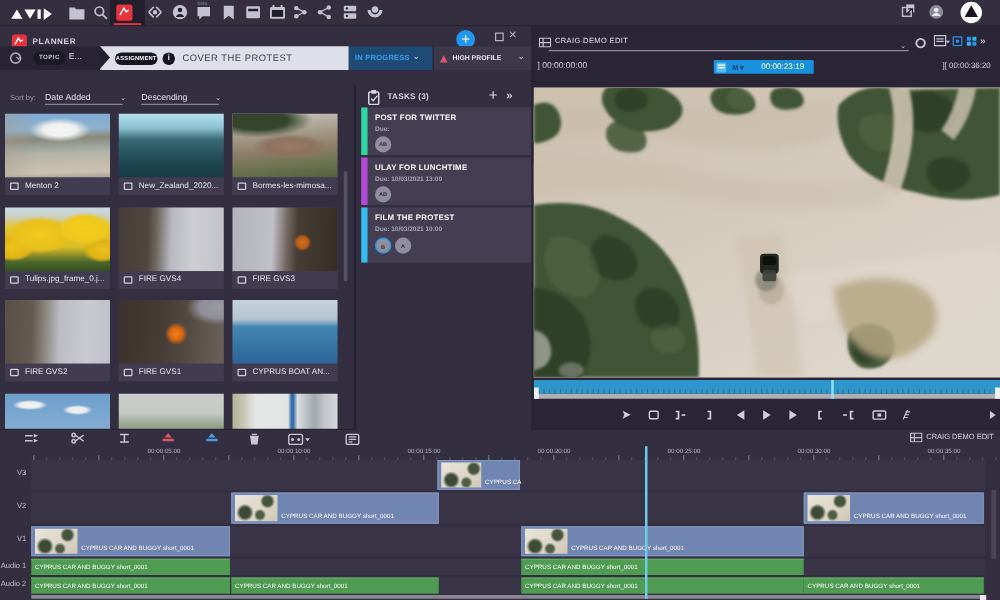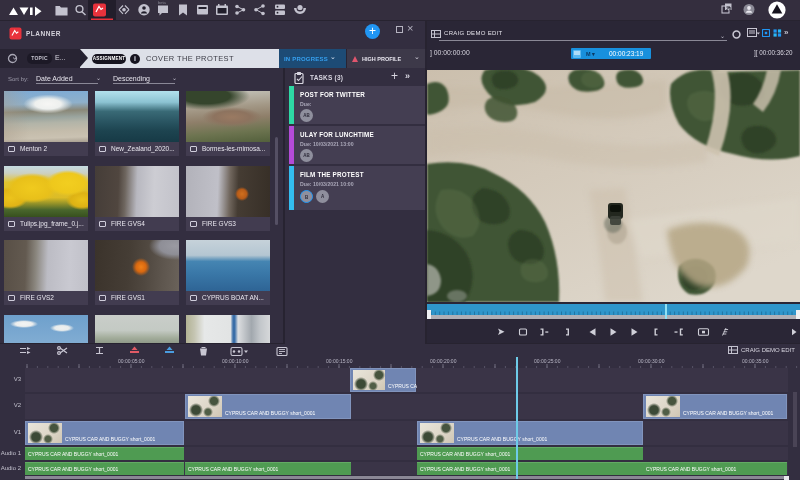--- a/index.html
+++ b/index.html
@@ -8,21 +8,21 @@
 .abs { position:absolute; }
 
 #topbar { left:0; top:0; width:800px; height:20px; background:#342e3e; }
 #topbar svg { position:absolute; top:0; left:0; }
 
 #planner { left:0; top:21px; width:425px; height:322px; background:#332e40; }
 #phead { left:0; top:2px; width:425px; height:24px; background:#332e40; }
 #ptitle { left:26px; top:8.5px; color:#d5d3dc; font-size:6.5px; font-weight:bold; letter-spacing:0.5px; }
 #plusbtn { left:365px; top:3px; width:15px; height:15px; border-radius:50%; background:#2196f3; color:#fff; font-size:12px; text-align:center; line-height:14px; }
 
-#crumb { left:0; top:28px; width:445px; height:19px; background:#282433; }
+#crumb { left:0; top:16px; width:445px; height:19px; background:#282433; }
 .seg { position:absolute; top:0; height:19px; }
 #seg-light { left:80px; width:199px; background:#dde0e8; }
 #seg-arrow { left:80px; top:0; width:0; height:0; border-top:9.5px solid transparent; border-bottom:9.5px solid transparent; border-left:8px solid #232030; z-index:3;}
 #seg-blue { left:279px; width:67px; background:#1d4b75; }
 #seg-dark { left:347px; width:78px; background:#3d3949; }
 
 #sortrow { left:0; top:49px; width:285px; height:20px; }
 
 #grid { left:0; top:69px; width:285px; height:253px; overflow:hidden; }
 .tile { position:absolute; width:84px; height:65px; background:#403a4e; }

